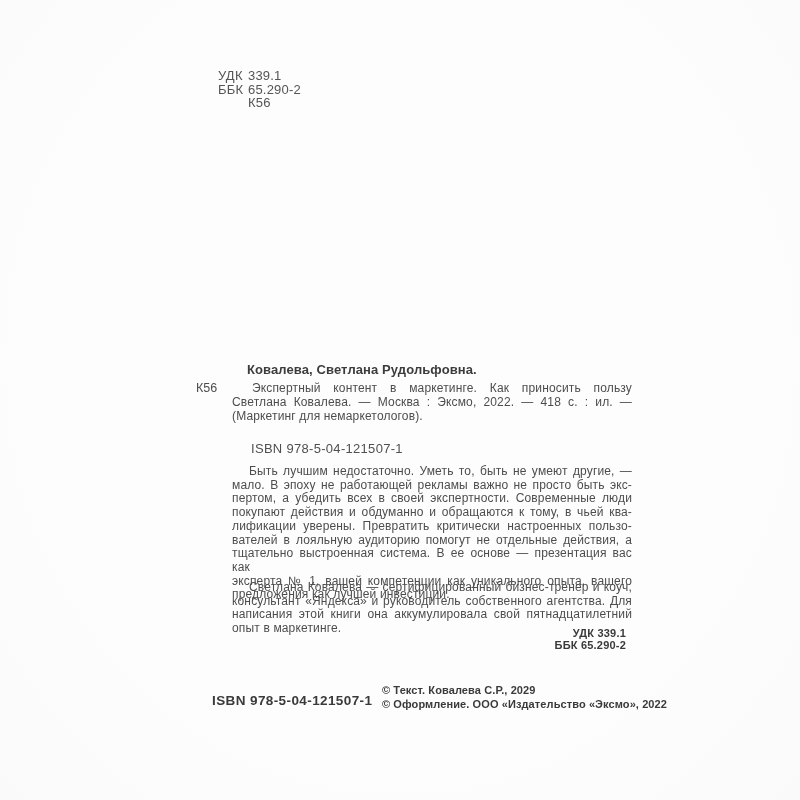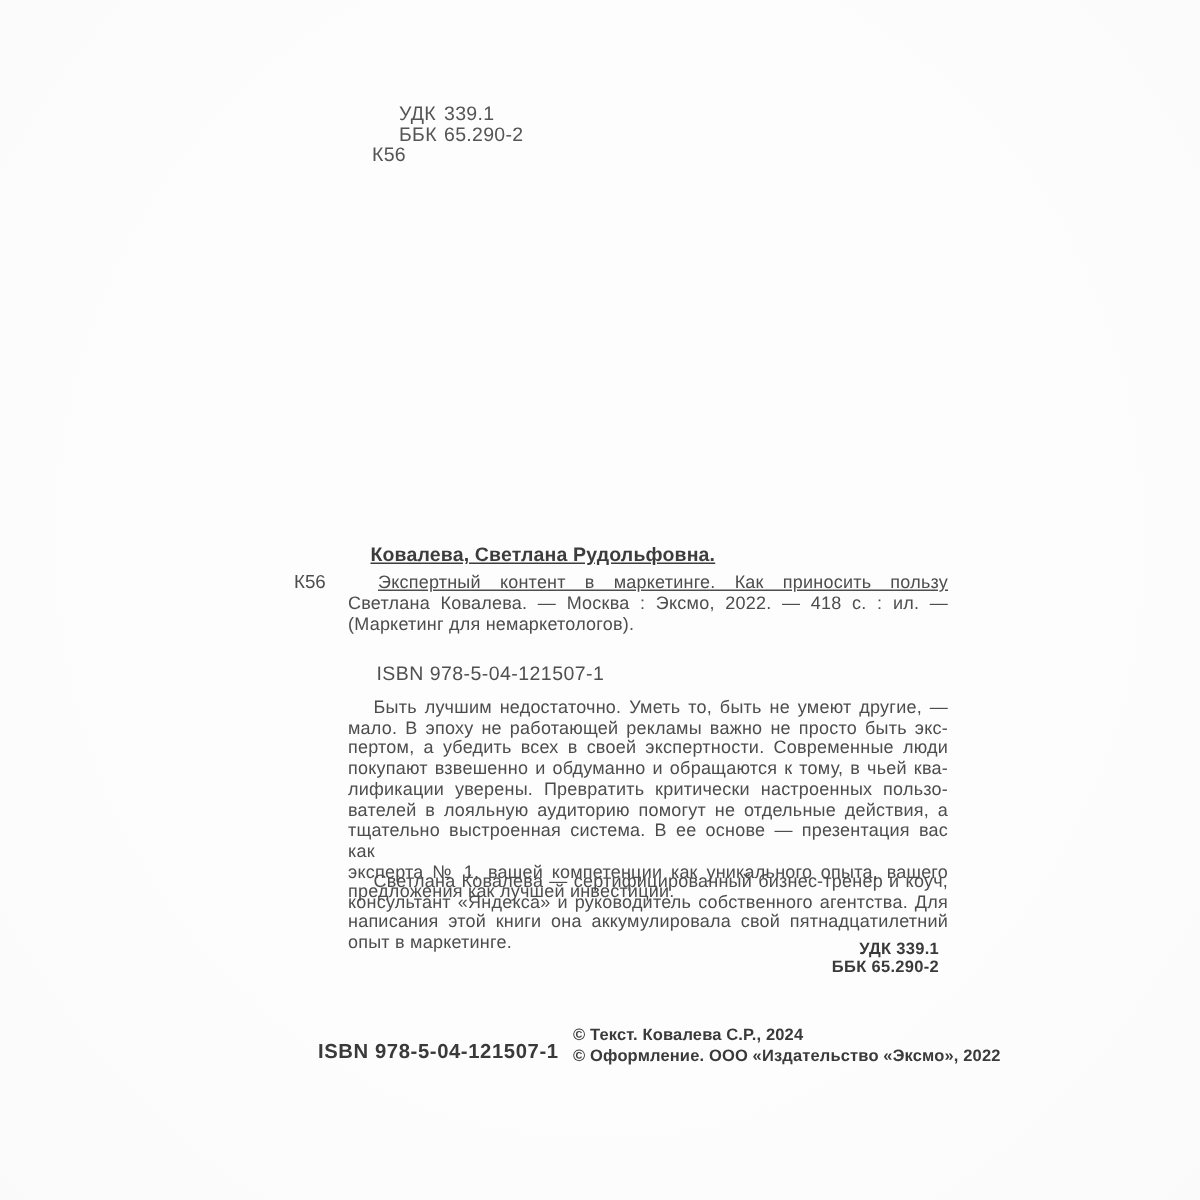--- a/index.html
+++ b/index.html
@@ -15,28 +15,28 @@
     width: 800px; height: 800px;
     background: radial-gradient(ellipse at 50% 45%, #fdfdfd 60%, #fafafa 100%);
     overflow: hidden;
   }
   
   .top-codes {
     position: absolute; left: 218px; top: 69px;
     font-size: 13px; line-height: 13.5px;
     color: #555; letter-spacing: 0.2px;
   }
-  .code-label { display: inline-block; width: 30px; margin-left: 48px; }
+  .code-label { display: inline-block; width: 30px; }
   .author-code-line { padding-left: 30px; }
 
   
   .author-heading {
     position: absolute; left: 232px; top: 362px; width: 400px;
     font-size: 13px; font-weight: bold; color: #3c3c3c;
-    text-indent: 15px; letter-spacing: 0.1px; text-decoration: underline;
+    text-indent: 15px; letter-spacing: 0.1px;
   }
   .record {
     position: absolute; left: 196px; top: 381px;
     display: flex; align-items: flex-start;
   }
   .record-code {
     width: 36px; font-size: 12.5px; color: #4d4d4d; line-height: 14.2px;
   }
   .record-lines {
     width: 400px; font-size: 12px; line-height: 14.2px; letter-spacing: 0.15px;
@@ -51,21 +51,21 @@
     position: absolute; left: 232px; width: 400px;
     font-size: 12px; line-height: 13.7px; letter-spacing: 0.15px;
   }
   .annotation.p1 { top: 465px; }
   .annotation.p2 { top: 581px; }
 
   
   .jlines .tline { text-align: justify; text-align-last: justify; }
   .jlines .tline:last-child { text-align-last: left; }
   .indent-first .tline:first-child { text-indent: 17px; }
-  .record-lines.indent-first .tline:first-child { text-indent: 20px; text-decoration: underline; }
+  .record-lines.indent-first .tline:first-child { text-indent: 20px; }
 
   
   .codes-right {
     position: absolute; right: 174px; top: 628px;
     text-align: right;
     font-size: 11px; font-weight: bold; line-height: 11.8px;
     color: #3a3a3a; letter-spacing: 0.2px;
   }
 
   
@@ -102,21 +102,21 @@
         <div class="tline">(Маркетинг для немаркетологов).</div>
       </div>
   </div>
 
   <div class="isbn-mid">ISBN 978-5-04-121507-1</div>
 
   <div class="annotation p1 jlines indent-first">
       <div class="tline">Быть лучшим недостаточно. Уметь то, быть не умеют другие, —</div>
       <div class="tline">мало. В эпоху не работающей рекламы важно не просто быть экс-</div>
       <div class="tline">пертом, а убедить всех в своей экспертности. Современные люди</div>
-      <div class="tline">покупают взвешенно и обдуманно и обращаются к тому, в чьей ква-</div>
+      <div class="tline">покупают действия и обдуманно и обращаются к тому, в чьей ква-</div>
       <div class="tline">лификации уверены. Превратить критически настроенных пользо-</div>
       <div class="tline">вателей в лояльную аудиторию помогут не отдельные действия, а</div>
       <div class="tline">тщательно выстроенная система. В ее основе — презентация вас как</div>
       <div class="tline">эксперта № 1, вашей компетенции как уникального опыта, вашего</div>
       <div class="tline">предложения как лучшей инвестиции.</div>
     </div>
 
   <div class="annotation p2 jlines indent-first">
       <div class="tline">Светлана Ковалева — сертифицированный бизнес-тренер и коуч,</div>
       <div class="tline">консультант «Яндекса» и руководитель собственного агентства. Для</div>
@@ -125,17 +125,17 @@
     </div>
 
   <div class="codes-right">
     <div>УДК 339.1</div>
     <div>ББК 65.290-2</div>
   </div>
 
   <div class="footer-isbn">ISBN 978-5-04-121507-1</div>
 
   <div class="footer-copy">
-      <div class="tline">© Текст. Ковалева С.Р., 2024</div>
+      <div class="tline">© Текст. Ковалева С.Р., 2029</div>
       <div class="tline">© Оформление. ООО «Издательство «Эксмо», 2022</div>
     </div>
 
 </div>
 
 </body></html>

